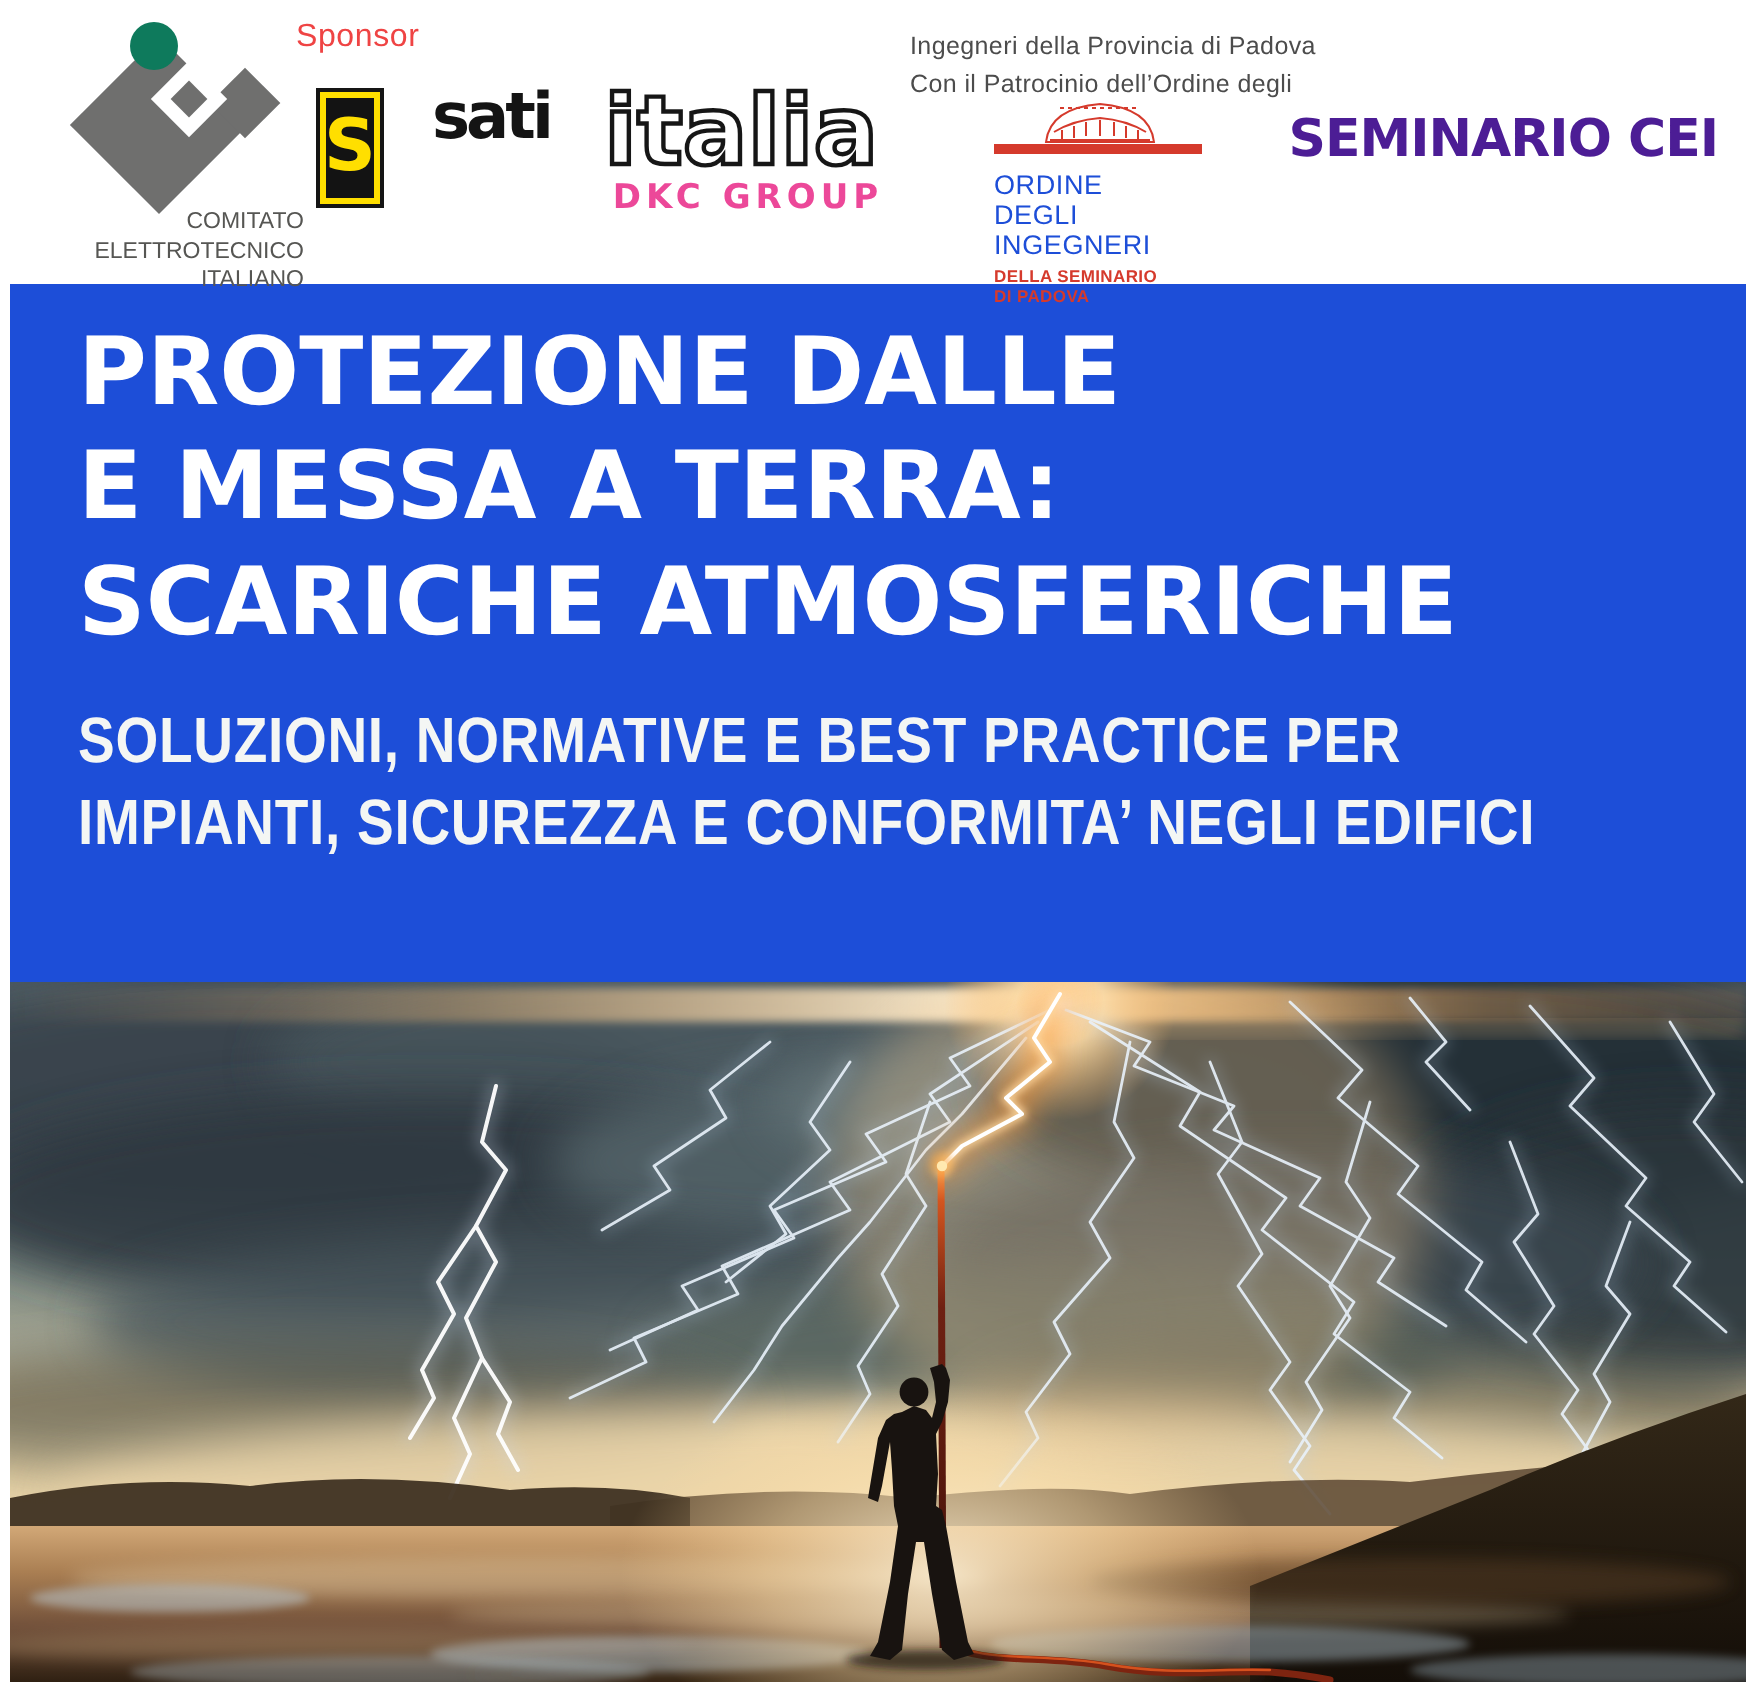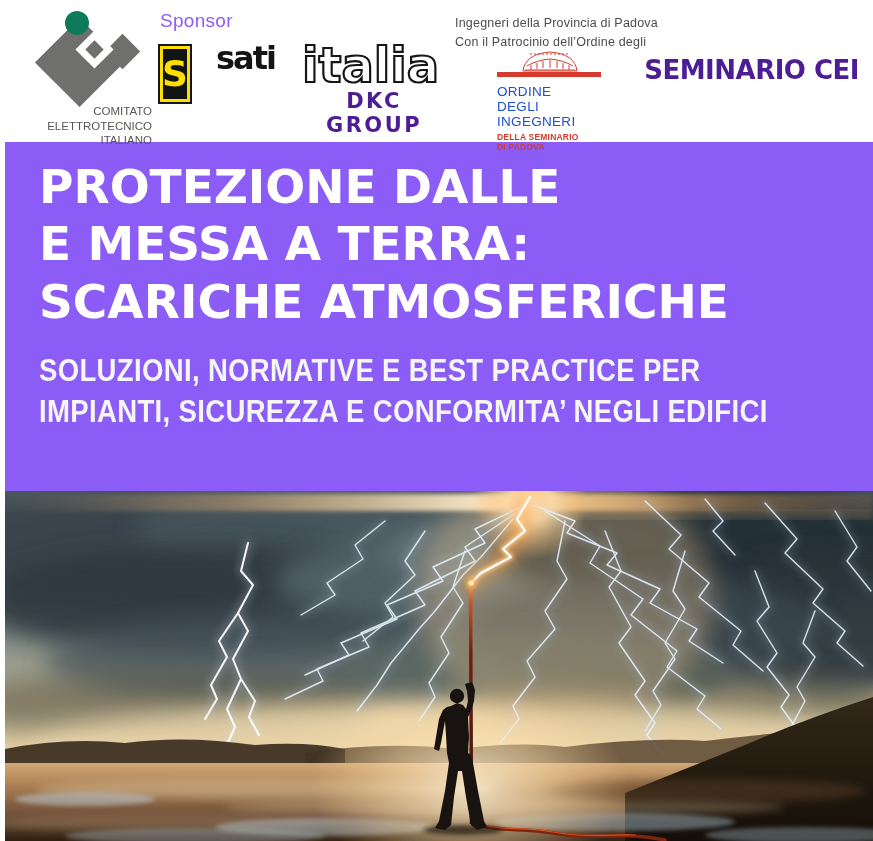--- a/index.html
+++ b/index.html
@@ -16,53 +16,53 @@
   .d-big   { left:20px; top:23px; width:63px; height:63px; }
   .d-small { left:82px; top:31px; width:25px; height:25px; }
   .d-white { position:absolute; left:53px; top:28px; width:27px; height:27px;
              background:#ffffff; transform:rotate(45deg); }
   .d-inner { left:60px; top:35px; width:13px; height:13px; }
   .green-dot { position:absolute; left:37px; top:3px; width:24px; height:24px;
                border-radius:50%; background:#0e7a5c; }
   .cei-caption { margin-top:4px; text-align:right; color:#565653;
                  font-size:11.5px; line-height:1.28; font-weight:400; }
 
-  .sponsor-label { position:absolute; left:160px; top:10px; font-size:19px;
-                   color:#8b5cf6; letter-spacing:.3px; }
+  .sponsor-label { position:absolute; left:148px; top:10px; font-size:16px;
+                   color:#ef4444; letter-spacing:.3px; }
   .sati-logo { position:absolute; left:158px; top:42px; width:300px; height:68px; }
   .s-block { position:absolute; left:0; top:2px; width:34px; height:60px;
              background:#ffdf00; border:2px solid #151515; box-sizing:border-box; }
   .s-inner { position:absolute; left:3px; right:3px; top:3px; bottom:3px;
              background:#131313; display:flex; align-items:center; justify-content:center; }
   .s-letter { color:#ffdf00; font-family:"DejaVu Sans", sans-serif;
               font-weight:800; font-size:36px; line-height:1; }
   .sati-word { position:absolute; left:58px; top:-3px;
                font-family:"DejaVu Sans", sans-serif; font-weight:800;
                font-size:32px; letter-spacing:-2px; color:#141414; }
   .italia-svg { position:absolute; left:142px; top:-6px; }
   .dkc { position:absolute; left:146px; top:47px; width:140px; text-align:center;
-         font-family:"DejaVu Sans", sans-serif; font-weight:700; font-size:21px;
-         letter-spacing:2.5px; color:#4c1d95; }
+         font-family:"DejaVu Sans", sans-serif; font-weight:700; font-size:17px;
+         letter-spacing:2.5px; color:#ec4899; }
 
   .patrocinio { position:absolute; left:455px; top:14px; font-size:12.5px;
                 color:#4c4c4c; line-height:1.55; letter-spacing:.2px; }
 
   .ordine-logo { position:absolute; left:497px; top:46px; width:120px; }
   .ordine-text { margin-top:3px; color:#1d4ed8; font-size:13.5px;
                  line-height:1.1; letter-spacing:.3px; font-weight:500; }
   .ordine-sub { margin-top:2px; color:#d53a2c; font-size:8.5px; font-weight:700;
                 line-height:1.2; letter-spacing:.2px; }
 
   .seminar-badge { position:absolute; right:14px; top:55px;
                    font-family:"DejaVu Sans", sans-serif; font-weight:800;
                    font-size:26px; letter-spacing:-.5px; color:#4c1d95; }
 
   
   .banner { margin-left:5px; height:349px; box-sizing:border-box;
-            background:#8b5cf6; padding:16px 18px 0 34px; }
+            background:#1d4ed8; padding:16px 18px 0 34px; }
   .banner-title { color:#ffffff; font-family:"DejaVu Sans", sans-serif;
                   font-weight:800; font-size:47px; line-height:1.22; letter-spacing:0; }
   .banner-subtitle { margin-top:20px; color:#f4f6f4; font-weight:700;
                      font-size:32px; line-height:1.28; letter-spacing:.4px;
                      width:930px; transform:scaleX(.86); transform-origin:left top; }
 
   
   .photo { margin-left:5px; width:868px; height:350px; position:relative;
            overflow:hidden; background:#5d6d72; }
 </style>

